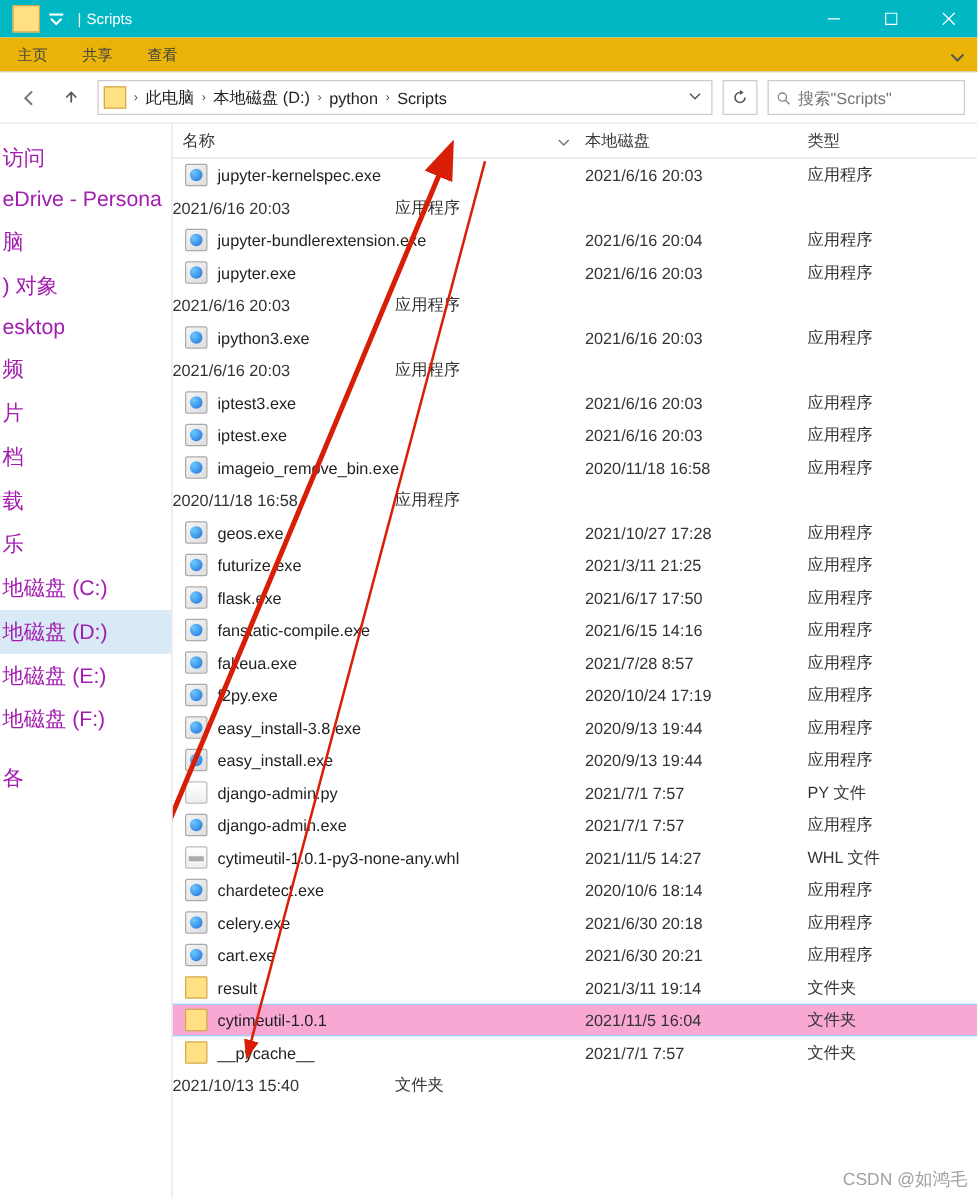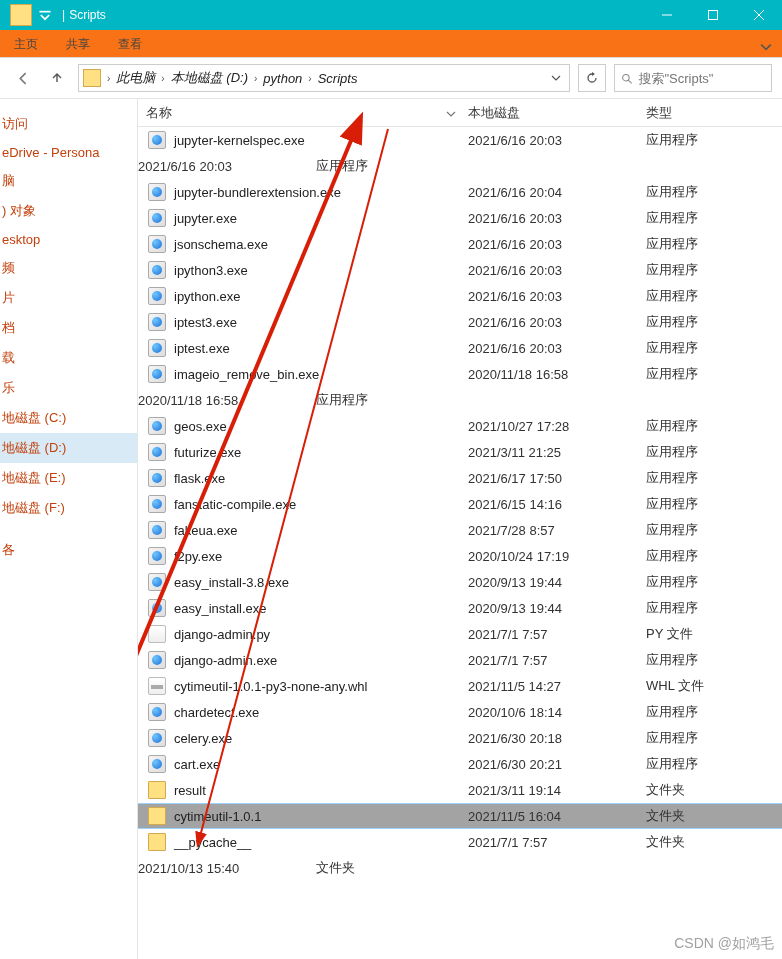--- a/index.html
+++ b/index.html
@@ -7,52 +7,52 @@
     
     .titlebar { background: #00B7C3; height: 30px; display: flex; align-items: center; color: #fff; font-size: 12px; }
     .titlebar-icon { width: 22px; height: 22px; background: #FFE082; margin: 0 6px 0 10px; border: 1px solid #D4A94D; display: flex; align-items: center; justify-content: center; }
     .titlebar-qat { width: 14px; height: 14px; margin-right: 6px; display: flex; align-items: center; justify-content: center; }
     .titlebar-sep { color: #fff; margin: 0 4px; }
     .titlebar-title { font-size: 12px; }
     .titlebar-spacer { flex: 1; }
     .sys-btn { width: 46px; height: 30px; display: flex; align-items: center; justify-content: center; color: #fff; cursor: pointer; }
     .sys-btn svg { width: 10px; height: 10px; }
     
-    .ribbon { height: 28px; background: #f97316; display: flex; align-items: flex-end; border-bottom: 1px solid #d9d9d9; }
+    .ribbon { height: 28px; background: #eab308; display: flex; align-items: flex-end; border-bottom: 1px solid #d9d9d9; }
     .ribbon-tab { padding: 0 14px; height: 26px; line-height: 26px; font-size: 12px; color: #444; cursor: pointer; }
     .ribbon-spacer { flex: 1; }
     .ribbon-expand { padding: 0 10px; cursor: pointer; }
     
     .addrbar { height: 40px; display: flex; align-items: center; gap: 8px; padding: 6px 10px; background: #fff; }
     .nav-btn { width: 26px; height: 26px; display: flex; align-items: center; justify-content: center; font-size: 16px; color: #5c5c5c; cursor: pointer; }
     .breadcrumb-box { flex: 1; height: 28px; border: 1px solid #ccc; display: flex; align-items: center; padding: 0 4px; }
     .bc-icon { width: 18px; height: 18px; background: #FFE082; border: 1px solid #D4A94D; margin-right: 4px; }
     .bc-chev { color: #555; font-size: 10px; padding: 0 2px; }
-    .bc-item { font-size: 13px; color: #222; padding: 0 4px; cursor: pointer; white-space: nowrap; font-style: italic; }
+    .bc-item { font-size: 13px; color: #222; padding: 0 4px; cursor: pointer; white-space: nowrap; }
     .bc-end { margin-left: auto; padding-right: 4px; }
     .refresh-btn { width: 28px; height: 28px; border: 1px solid #ccc; display: flex; align-items: center; justify-content: center; font-size: 15px; color: #555; cursor: pointer; }
     .search-box { width: 158px; height: 28px; border: 1px solid #ccc; display: flex; align-items: center; padding: 0 6px; gap: 6px; }
     .search-box input { border: none; outline: none; width: 100%; font-size: 13px; color: #888; }
     
     .body-area { display: flex; height: calc(959px - 30px - 28px - 40px); border-top: 1px solid #e5e5e5; }
     .sidebar { width: 138px; border-right: 1px solid #e5e5e5; background: #fff; padding-top: 10px; overflow: hidden; }
-    .side-item { font-size: 13px; color: #c2410c; padding: 6px 4px 6px 8px; white-space: nowrap; cursor: pointer; }
+    .side-item { font-size: 17px; color: #a21caf; padding: 6px 4px 6px 8px; white-space: nowrap; cursor: pointer; }
     .side-item.selected { background: #d9eaf7; }
     .side-item.partial { padding-left: 2px; }
     
     .main { flex: 1; overflow: hidden; position: relative; }
     .headers { display: flex; height: 28px; align-items: center; border-bottom: 1px solid #e5e5e5; font-size: 13px; color: #3a3a3a; }
     .col-name { width: 330px; padding-left: 8px; display: flex; align-items: flex-end; }
     .col-date { width: 178px; }
     .col-type { flex: 1; }
     .header-sort { margin-left: auto; margin-right: 12px; color: #777; }
     
     .filelist { }
     .row { display: flex; align-items: center; height: 26px; font-size: 13px; color: #222; }
-    .row.selected { background: #a3a3a3; border-top: 1px solid #99d1ff; border-bottom: 1px solid #99d1ff; }
+    .row.selected { background: #f9a8d4; border-top: 1px solid #99d1ff; border-bottom: 1px solid #99d1ff; }
     .cell-name { width: 330px; display: flex; align-items: center; padding-left: 10px; gap: 8px; }
     .cell-date { width: 178px; color: #333; }
     .cell-type { flex: 1; color: #333; white-space: nowrap; }
     
     .ficon { width: 18px; height: 18px; display: flex; align-items: center; justify-content: center; flex-shrink: 0; }
     .ficon-exe { background: linear-gradient(135deg,#f5f5f5,#ddd); border: 1px solid #aaa; border-radius: 2px; position: relative; }
     .ficon-exe::after { content: ""; position: absolute; width: 10px; height: 10px; background: radial-gradient(circle at 30% 30%, #6ec8ff, #1e6fd9); border-radius: 50%; top: 3px; left: 3px; }
     .ficon-py { background: linear-gradient(#fff,#eee); border: 1px solid #bbb; border-radius: 2px; }
     .ficon-whl { background: linear-gradient(#fff,#eee); border: 1px solid #bbb; border-radius: 2px; position: relative; }
     .ficon-whl::after { content:""; position:absolute; width:12px; height:4px; background:#aaa; top:7px; left:2px; }
@@ -202,40 +202,32 @@
         </div>
         <div class="row">
           <div class="cell-name">
             <div class="ficon ficon-exe"></div>
             <span>jupyter.exe</span>
           </div>
           <div class="cell-date">2021/6/16 20:03</div>
           <div class="cell-type">应用程序</div>
         </div>
         <div class="row">
-          <div class="cell-name">
-            <div class="ficon ficon-exe"></div>
-            <span>jsonschema.exe</span>
-          </div>
           <div class="cell-date">2021/6/16 20:03</div>
           <div class="cell-type">应用程序</div>
         </div>
         <div class="row">
           <div class="cell-name">
             <div class="ficon ficon-exe"></div>
             <span>ipython3.exe</span>
           </div>
           <div class="cell-date">2021/6/16 20:03</div>
           <div class="cell-type">应用程序</div>
         </div>
         <div class="row">
-          <div class="cell-name">
-            <div class="ficon ficon-exe"></div>
-            <span>ipython.exe</span>
-          </div>
           <div class="cell-date">2021/6/16 20:03</div>
           <div class="cell-type">应用程序</div>
         </div>
         <div class="row">
           <div class="cell-name">
             <div class="ficon ficon-exe"></div>
             <span>iptest3.exe</span>
           </div>
           <div class="cell-date">2021/6/16 20:03</div>
           <div class="cell-type">应用程序</div>

